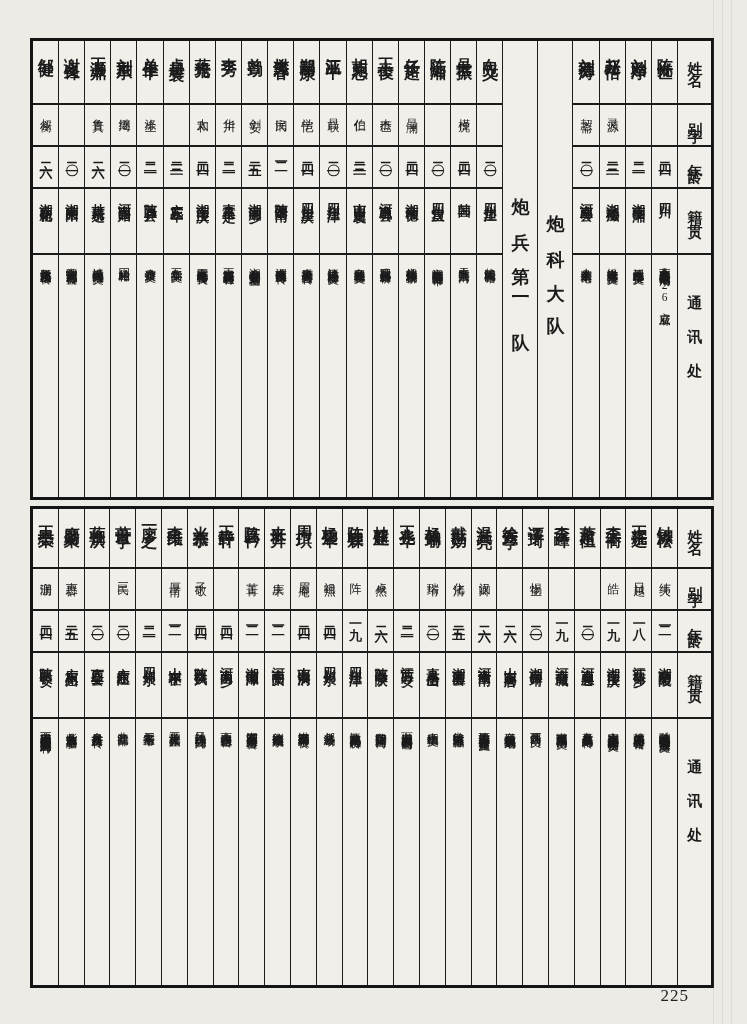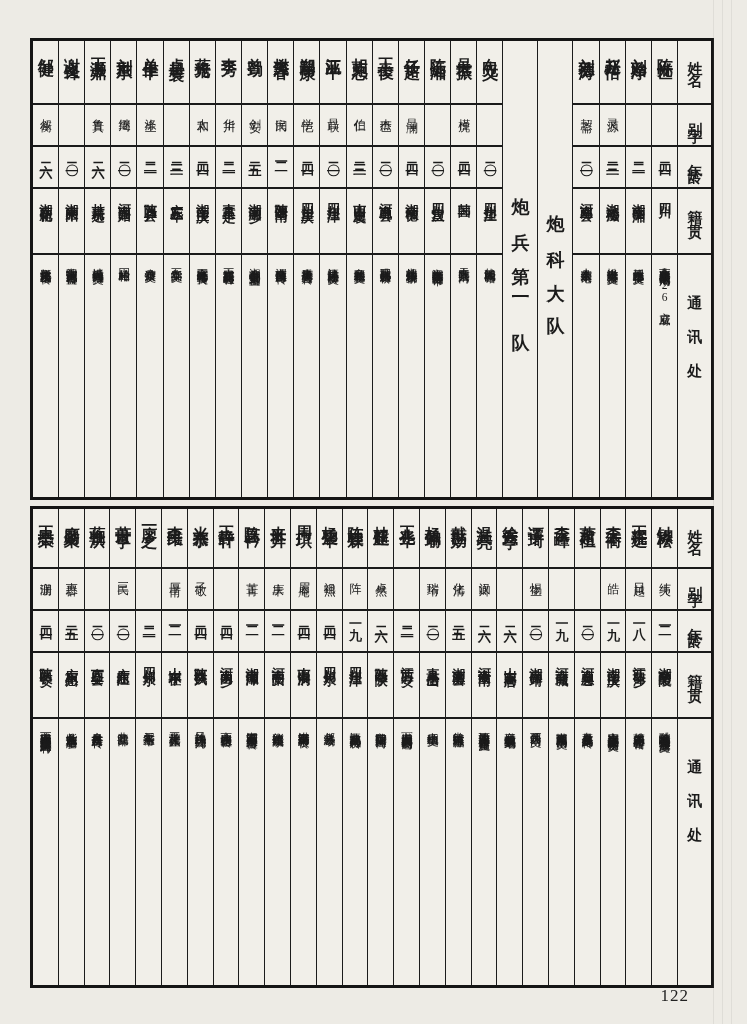--- a/index.html
+++ b/index.html
@@ -881,14 +881,14 @@
           <span>二四</span>
         </div>
         <div class="cell cn-native">
           <span>陕西长安</span>
         </div>
         <div class="cell cn-contact">
           <span>西安城内钟楼西边永盛魁号转交北门外墿埘王村</span>
         </div>
       </div>
     </div>
-  <div class="pageno">122</div>
+  <div class="pageno">225</div>
 </div>
 
 </body></html>

